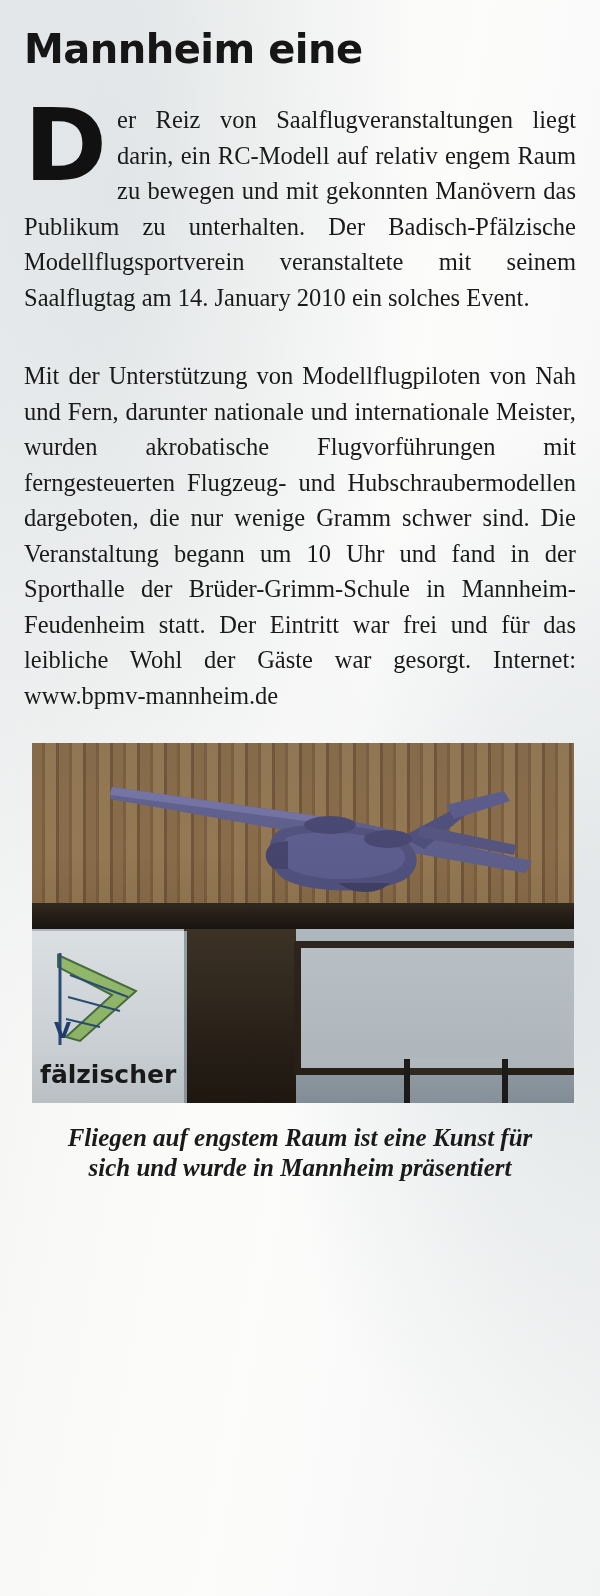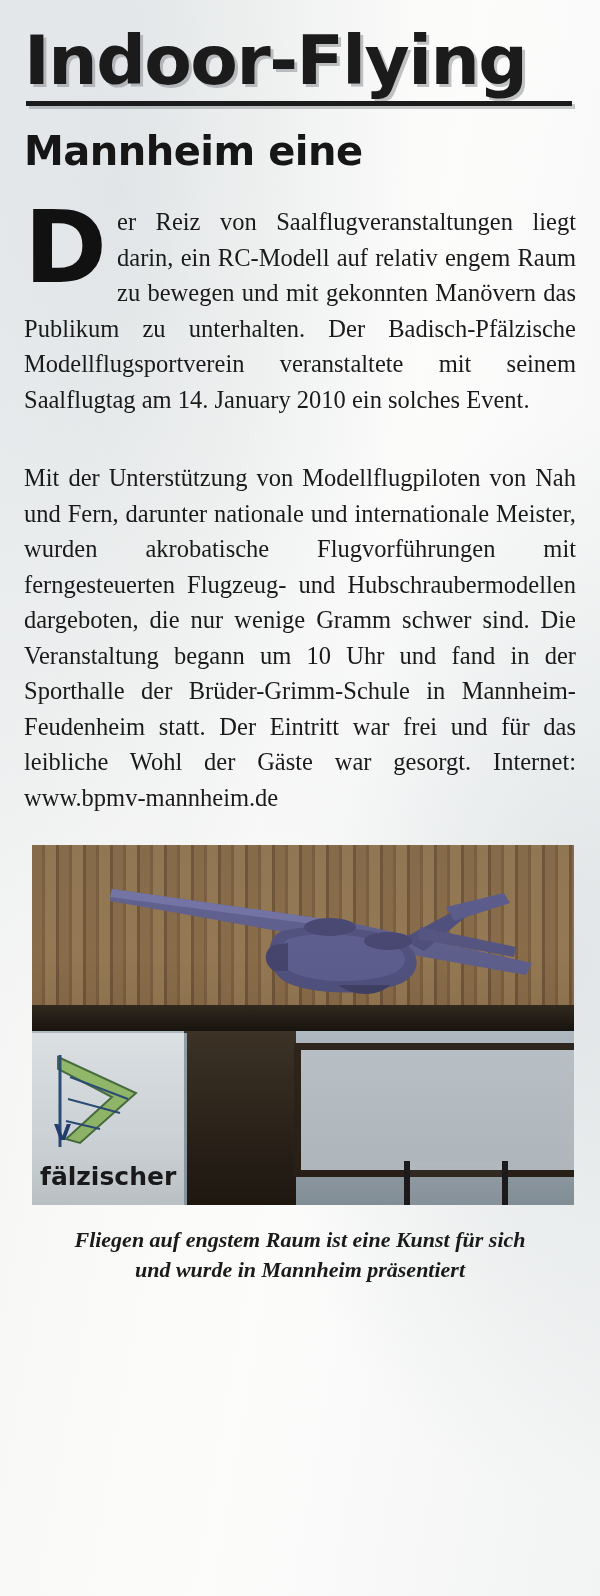--- a/index.html
+++ b/index.html
@@ -202,39 +202,35 @@
     position: absolute; inset: 0;
     background: linear-gradient(180deg, rgba(255,255,255,0.06), rgba(0,0,0,0.12));
     pointer-events: none;
   }
 
   
   .caption {
     font-family: "Liberation Serif", serif;
     font-style: italic;
     font-weight: bold;
-    font-size: 22px;
+    font-size: 25px;
     line-height: 30px;
     color: #1a1a1a;
     text-align: center;
     margin: 20px 38px 0 38px;
   }
 </style>
 </head>
 <body>
 
 <div class="page">
   <div class="scan-shade"></div>
 
   <div class="content">
 
-    <div class="masthead">
-      <div class="masthead-title">Indoor-Flying</div>
-      <div class="masthead-rule"></div>
-    </div>
 
     <div class="subhead">Mannheim eine</div>
 
     <div class="body-text">
       <p class="para dropcap-para">Der Reiz von Saalflugveranstaltungen liegt darin, ein RC-Modell auf relativ engem Raum zu bewegen und mit gekonnten Manövern das Publikum zu unterhalten. Der Badisch-Pfälzische Modellflugsportverein veranstaltete mit seinem Saalflugtag am 14. January 2010 ein solches Event.</p>
       <p class="para">Mit der Unterstützung von Modellflugpiloten von Nah und Fern, darunter nationale und internationale Meister, wurden akrobatische Flugvorführungen mit ferngesteuerten Flugzeug- und Hubschraubermodellen dargeboten, die nur wenige Gramm schwer sind. Die Veranstaltung begann um 10 Uhr und fand in der Sporthalle der Brüder-Grimm-Schule in Mannheim-Feudenheim statt. Der Eintritt war frei und für das leibliche Wohl der Gäste war gesorgt. Internet: www.bpmv-mannheim.de</p>
     </div>
 
     <div class="photo-wrap">
       <div class="photo">

